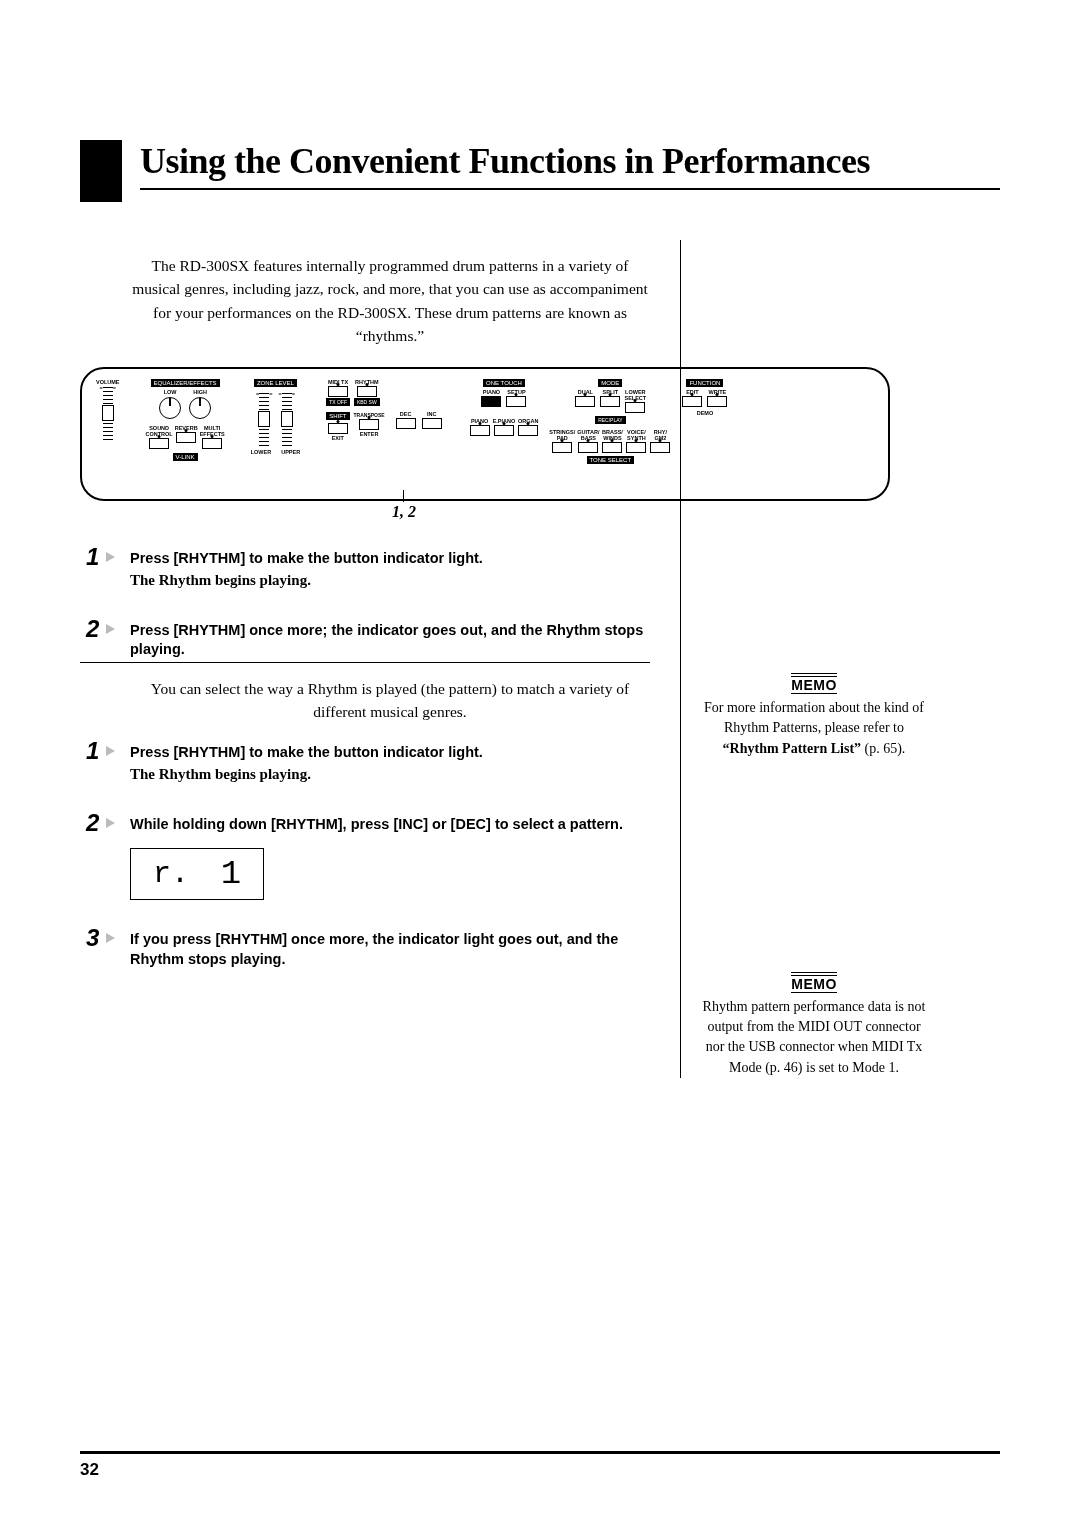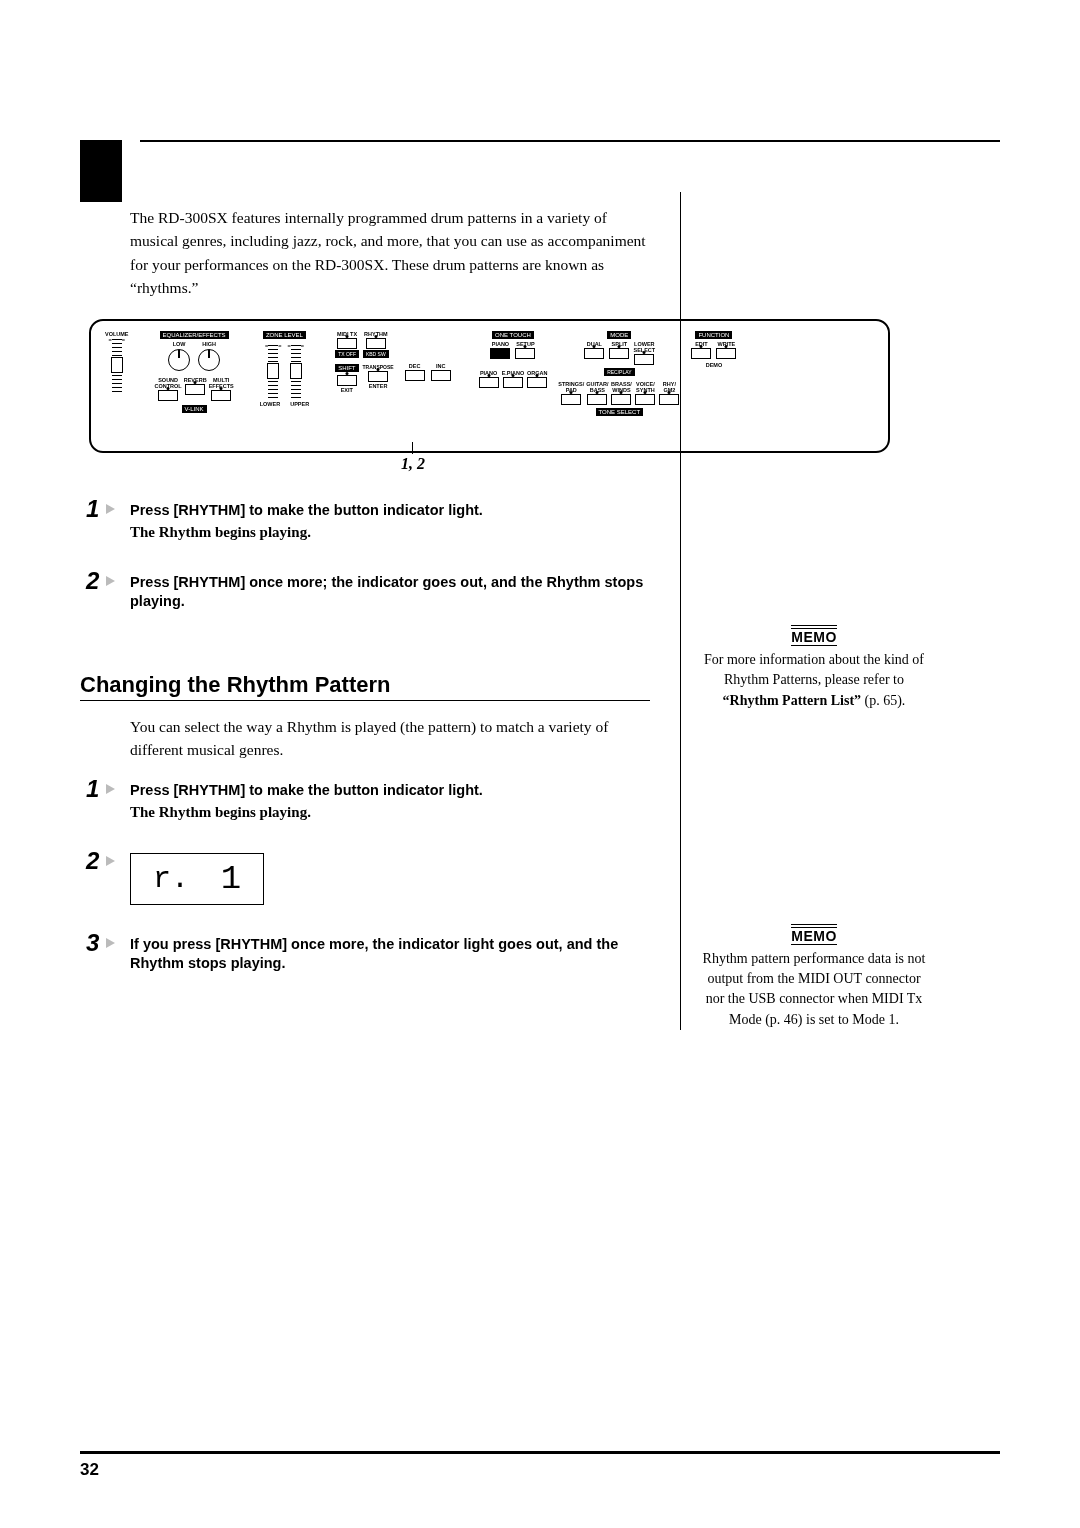--- a/index.html
+++ b/index.html
@@ -54,26 +54,27 @@
     font-family: Arial, Helvetica, sans-serif;
     font-weight: bold;
     font-size: 24px;
     padding: 6px 10px 8px 12px;
     width: 560px;
   }
   .intro-text {
     font-size: 15.5px;
     line-height: 1.5;
     margin: 14px 0 20px 50px;
+    text-align: center;
   }
   .panel-diagram {
     border: 2px solid #000;
-    border-radius: 14px;
+    border-radius: 24px;
     height: 130px;
-    margin-left: 9px;
+    margin-left: 0;
     margin-right: -240px;
     position: relative;
     font-family: Arial, Helvetica, sans-serif;
   }
   .panel-inner {
     display: flex;
     padding: 10px 14px 8px 14px;
     gap: 10px;
     align-items: flex-start;
   }
@@ -254,20 +255,21 @@
   }
   .side-spacer-1 { height: 430px; }
   .side-spacer-2 { height: 210px; }
 </style>
 </head>
 <body>
 
 <div class="page">
 
   <div class="black-tab"></div>
+  <h1 class="chapter-title">Using the Convenient Functions in Performances</h1>
   <hr class="title-rule">
 
   <div class="content">
     <div class="main-col">
 
 
       <p class="intro-text">The RD-300SX features internally programmed drum patterns in a variety of musical genres, including jazz, rock, and more, that you can use as accompaniment for your performances on the RD-300SX. These drum patterns are known as “rhythms.”</p>
 
       <div class="panel-diagram">
         <div class="panel-inner">
@@ -516,31 +518,31 @@
       <div class="step" style="margin-top:48px">
         <div class="step-num">1</div>
         <div class="step-head">Press [RHYTHM] to make the button indicator light.</div>
         <div class="step-body">The Rhythm begins playing.</div>
       </div>
       <div class="step">
         <div class="step-num">2</div>
         <div class="step-head">Press [RHYTHM] once more; the indicator goes out, and the Rhythm stops playing.</div>
       </div>
 
-      <h2 class="sub-h">Changing the Rhythm Pattern</h2>
       <hr class="sub-rule">
       <p class="intro-text" style="margin-left:50px;">You can select the way a Rhythm is played (the pattern) to match a variety of different musical genres.</p>
 
       <div class="step" style="margin-top:8px">
         <div class="step-num">1</div>
         <div class="step-head">Press [RHYTHM] to make the button indicator light.</div>
         <div class="step-body">The Rhythm begins playing.</div>
       </div>
       <div class="step">
         <div class="step-num">2</div>
+        <div class="step-head">While holding down [RHYTHM], press [INC] or [DEC] to select a pattern.</div>
       </div>
 
       <div class="lcd-box">
         <span class="lcd-seg">r.</span>
         <span class="lcd-seg" style="font-size:34px">1</span>
       </div>
 
       <div class="step" style="margin-top:30px">
         <div class="step-num">3</div>
         <div class="step-head">If you press [RHYTHM] once more, the indicator light goes out, and the Rhythm stops playing.</div>

